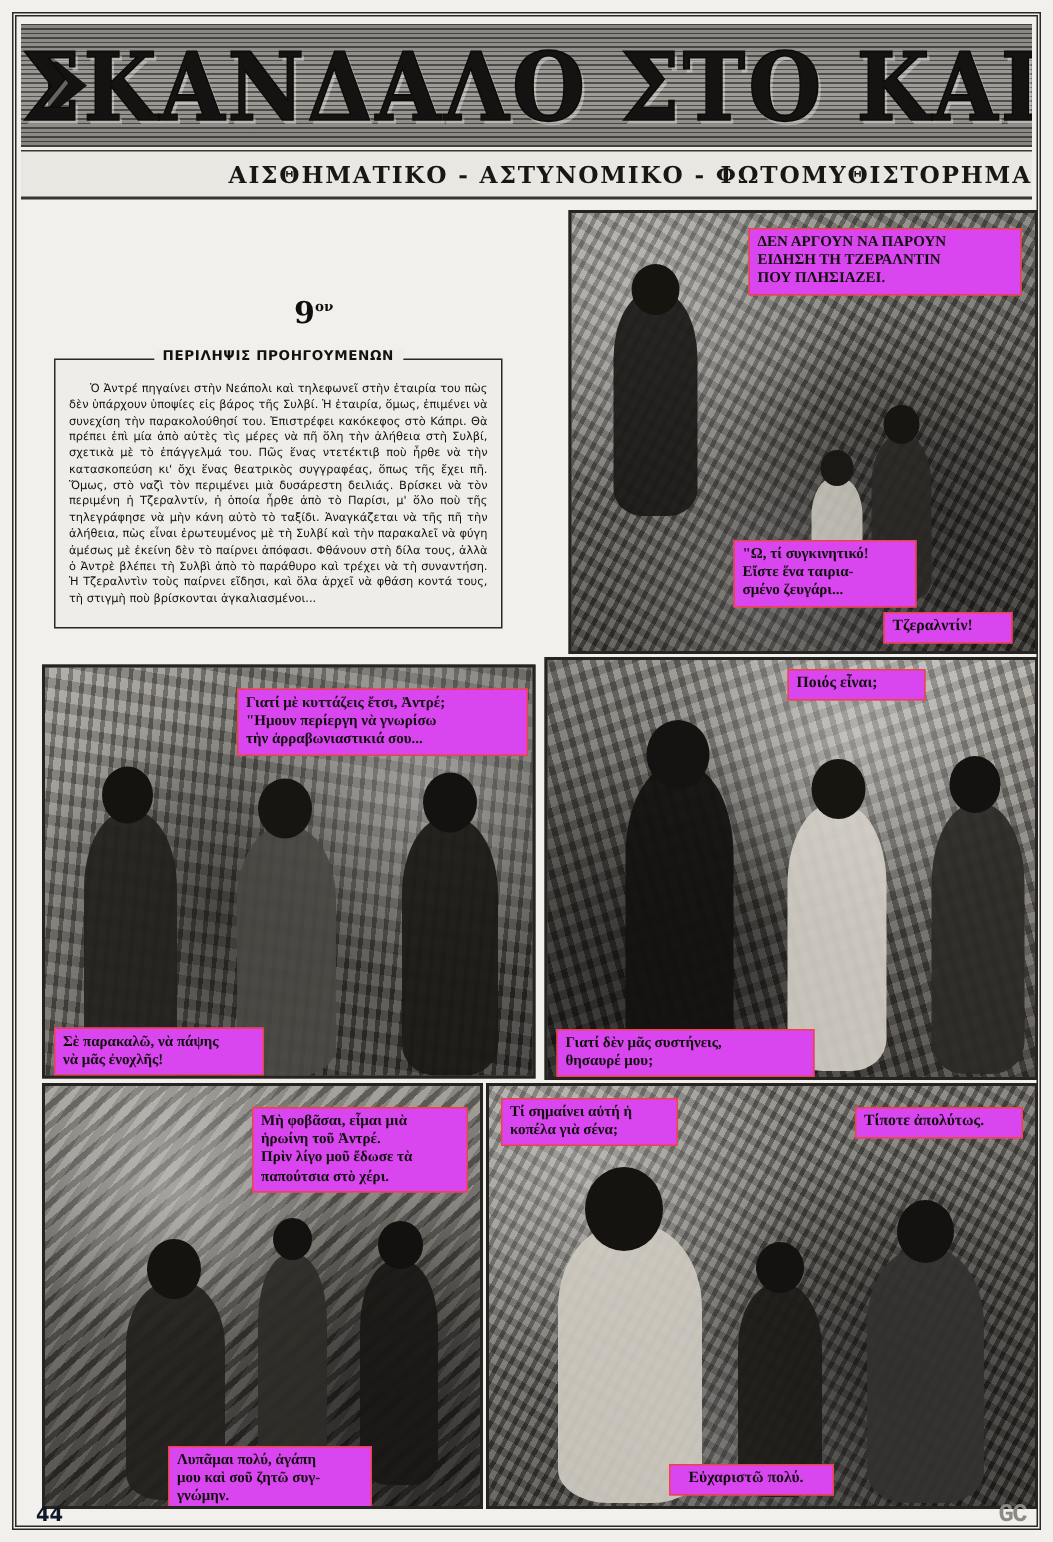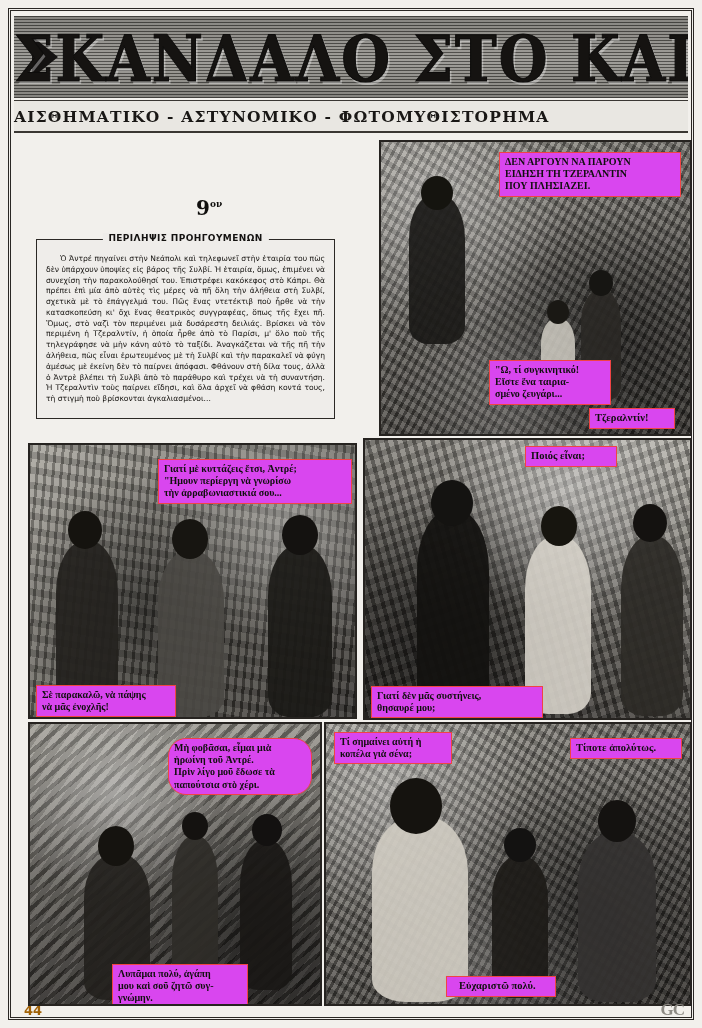--- a/index.html
+++ b/index.html
@@ -72,21 +72,21 @@
     position: absolute;
     left: 14px;
     top: 100px;
     width: 674px;
     height: 30px;
     background: #e9e7e2;
     border-top: 1px solid #3a3733;
     border-bottom: 2px solid #3a3733;
     display: flex;
     align-items: center;
-    justify-content: flex-start;
+    justify-content: flex-end;
   }
   .subtitle-text {
     font-family: "DejaVu Serif", serif;
     font-weight: bold;
     font-size: 15.5px;
     letter-spacing: 1.2px;
     color: #191715;
     white-space: nowrap;
   }
   
@@ -209,27 +209,27 @@
     vertical-align: super;
   }
   
   .page-number {
     position: absolute;
     left: 24px;
     bottom: 10px;
     font-family: "DejaVu Sans", sans-serif;
     font-weight: bold;
     font-size: 13px;
-    color: #a16207;
+    color: #0f172a;
   }
   .watermark {
     position: absolute;
     right: 18px;
     bottom: 8px;
-    font-family: Liberation Serif, serif;
+    font-family: Liberation Mono, monospace;
     font-size: 17px;
     font-weight: bold;
     color: #8d8a84;
     letter-spacing: -1px;
     margin-top: 39px;
   }
 </style>
 </head>
 <body>
 
@@ -306,21 +306,21 @@
 
   <div class="panel" style="left:28px; top:722px; width:290px; height:280px;">
     <div class="photo tex-d"></div>
     <div class="figure" style="left:54px; top:130px; width:66px; height:146px; background:#23211d; opacity:.92;"></div>
     <div class="fig-head" style="left:68px; top:102px; width:36px; height:40px; background:#15130f;"></div>
     <div class="figure" style="left:142px; top:112px; width:46px; height:150px; background:#2e2c28; opacity:.93;"></div>
     <div class="fig-head" style="left:152px; top:88px; width:26px; height:28px; background:#141210;"></div>
     <div class="figure" style="left:210px; top:116px; width:52px; height:150px; background:#1a1815; opacity:.93;"></div>
     <div class="fig-head" style="left:222px; top:90px; width:30px; height:32px; background:#131110;"></div>
 
-    <div class="caption" style="left:138px; top:14px; width:144px;border-radius:18px;">Μὴ φοβᾶσαι, εἶμαι μιὰ
+    <div class="caption" style="left:138px; top:14px; width:144px;">Μὴ φοβᾶσαι, εἶμαι μιὰ
 ἡρωίνη τοῦ Ἀντρέ.
 Πρὶν λίγο μοῦ ἔδωσε τὰ
 παπούτσια στὸ χέρι.</div>
     <div class="caption" style="left:82px; top:240px; width:136px;">Λυπᾶμαι πολύ, ἀγάπη
 μου καὶ σοῦ ζητῶ συγ-
 γνώμην.</div>
   </div>
 
   <div class="panel" style="left:324px; top:722px; width:364px; height:280px;">
     <div class="photo tex-a"></div>

